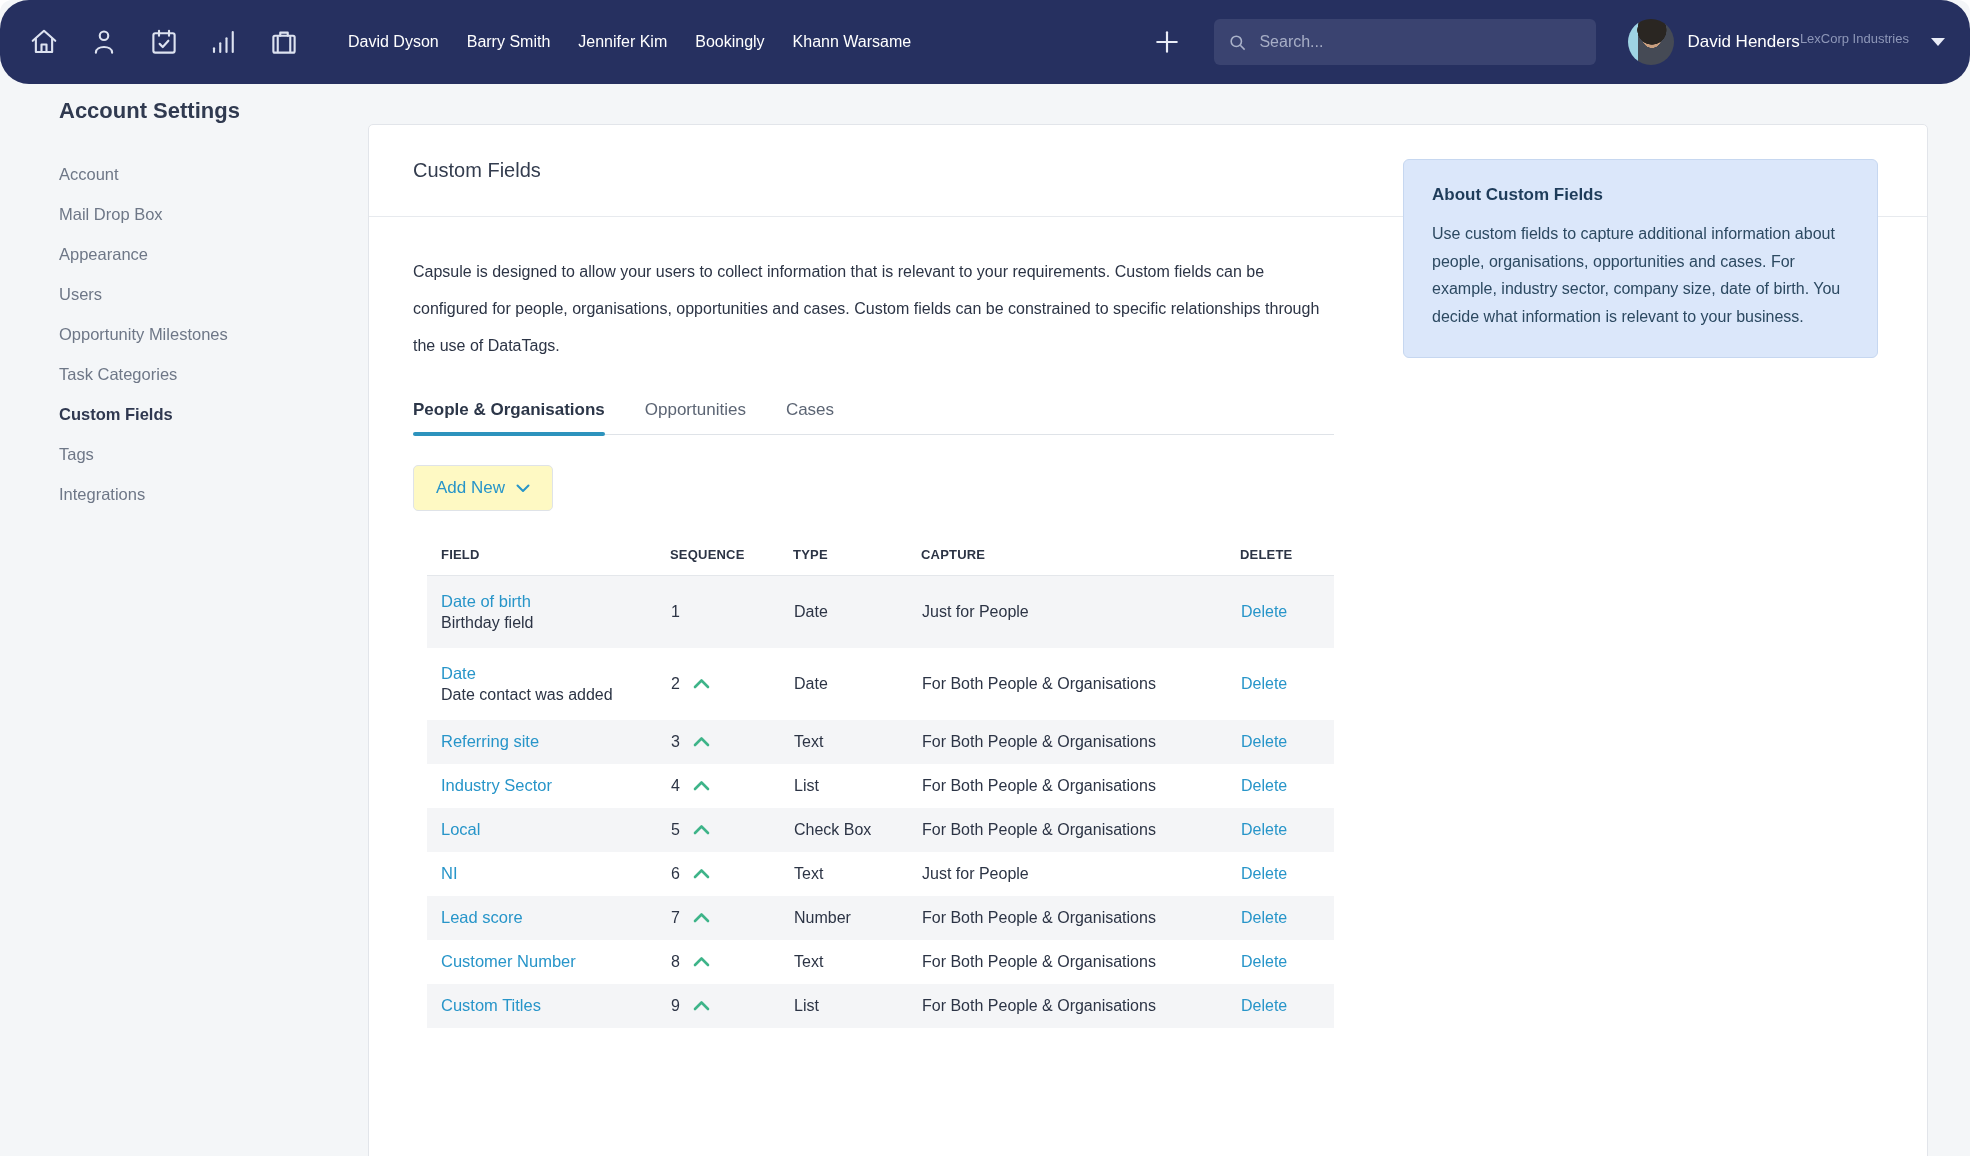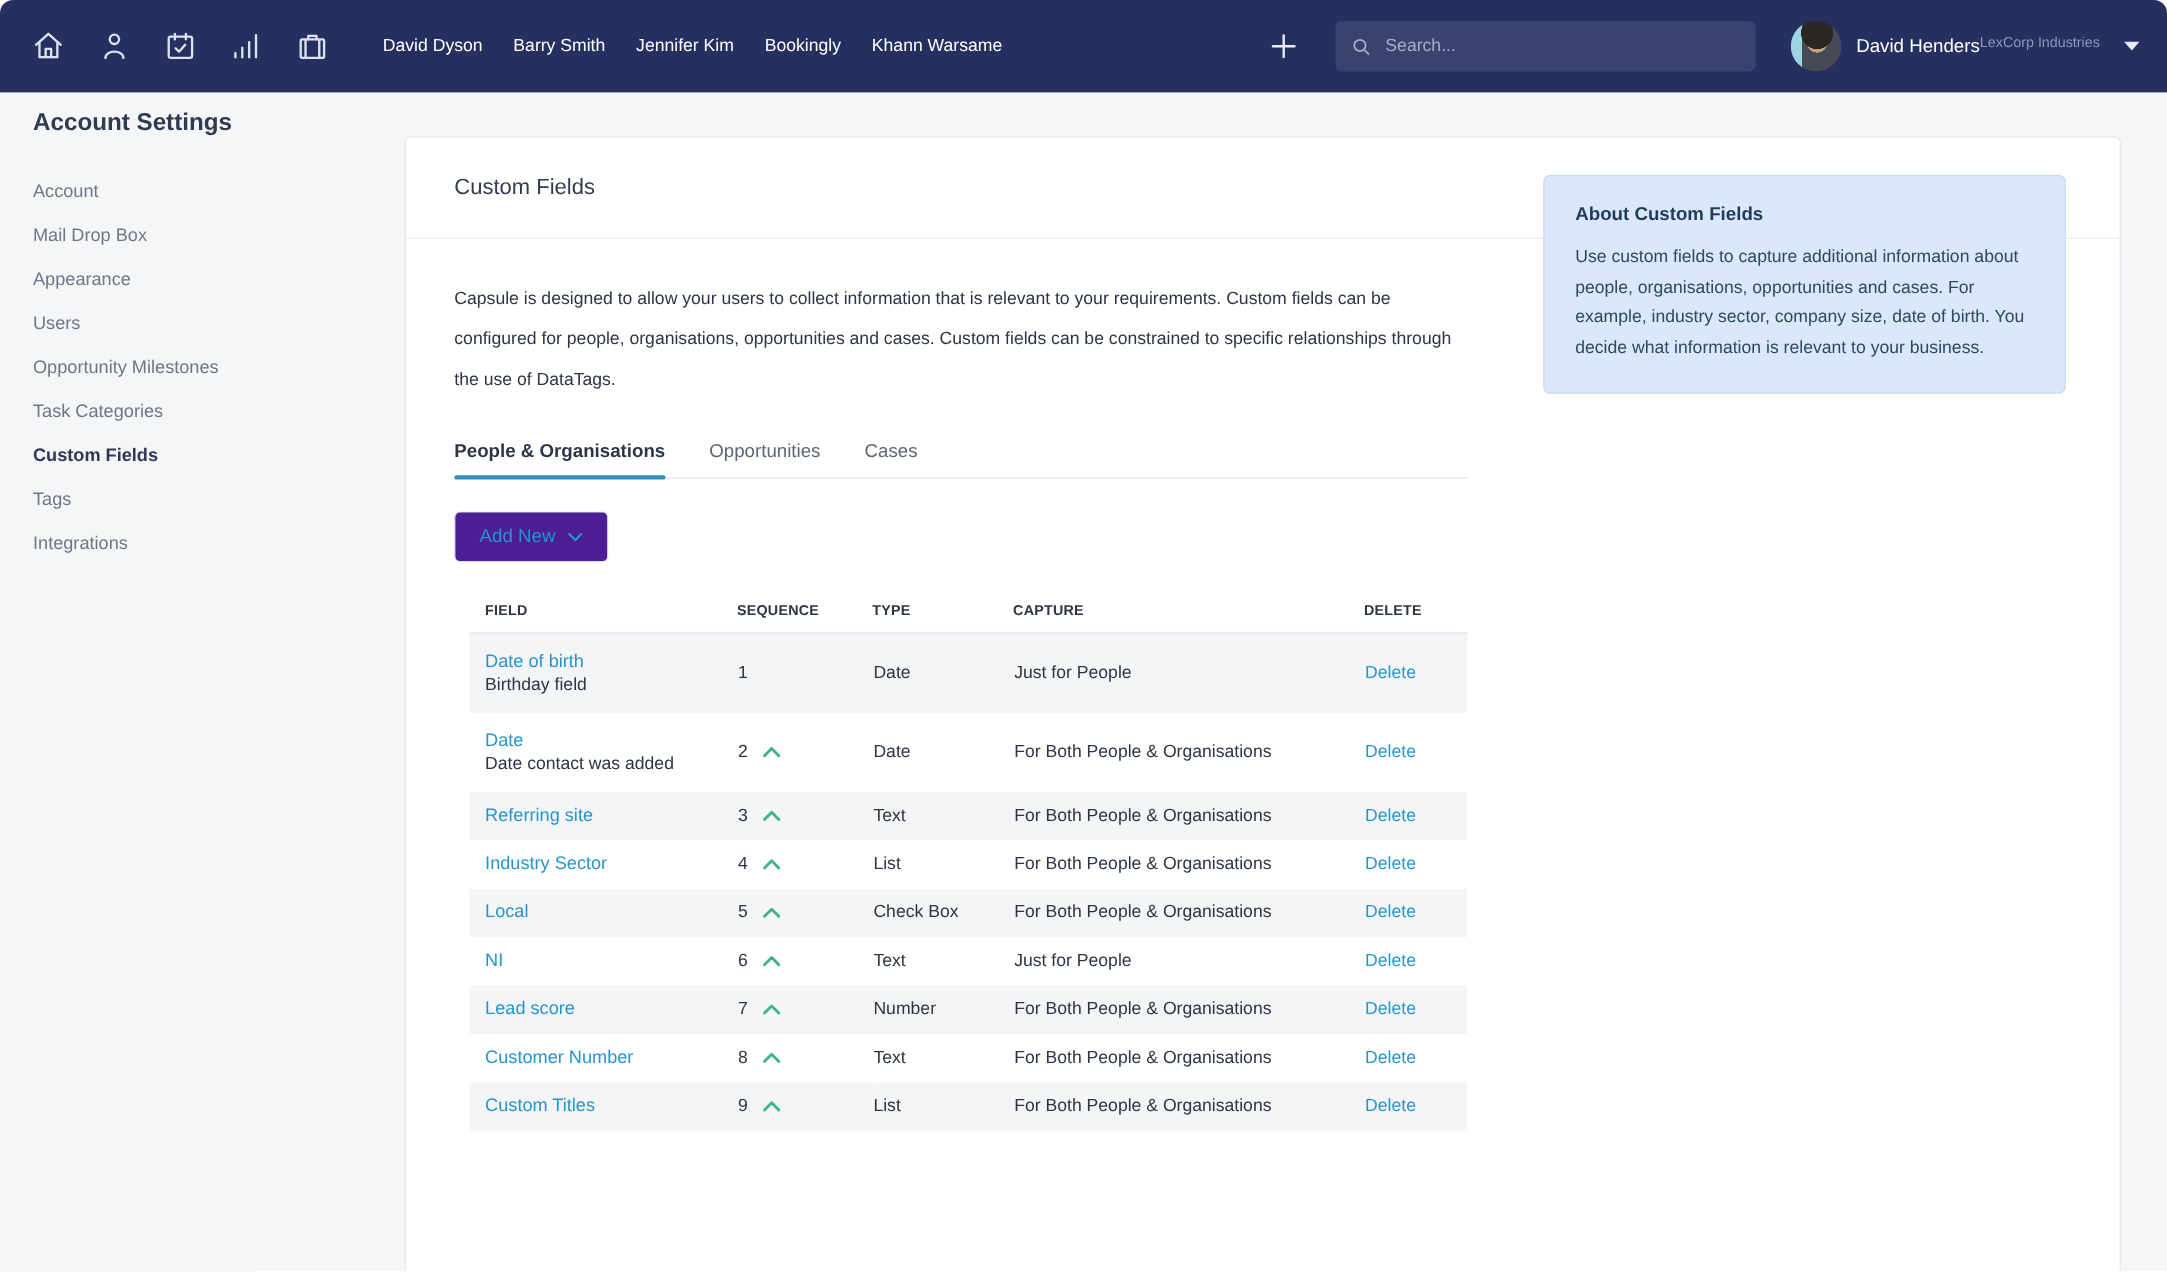--- a/index.html
+++ b/index.html
@@ -6,21 +6,21 @@
   html,body { margin:0; padding:0; background:#ffffff; }
   .window {
     position:relative; width:1970px; height:1156px; overflow:hidden;
     background:#f4f6f8; font-family:"Liberation Sans", sans-serif;
     border-radius:12px 12px 0 0;
   }
 
   
   .navbar {
     height:84px; background:#263060; display:flex; align-items:center;
-    padding:0 25px 0 26px; position:relative; z-index:5;
+    padding:0 25px 0 26px; position:relative; z-index:5;border-radius:29px;
   }
   .nav-icons { display:flex; align-items:center; gap:24px; }
   .nav-icon { width:36px; height:36px; display:flex; align-items:center; justify-content:center; cursor:pointer; }
   .nav-icon svg { stroke:#dde2f0; fill:none; stroke-width:1.7; stroke-linecap:round; stroke-linejoin:round; }
   .nav-links { display:flex; align-items:center; gap:28px; margin-left:46px; }
   .nav-link { color:#ffffff; font-size:16px; text-decoration:none; cursor:pointer; white-space:nowrap; }
   .nav-right { margin-left:auto; display:flex; align-items:center; }
   .plus-btn { margin-right:34px; cursor:pointer; display:flex; }
   .plus-btn svg { stroke:#e9ecf7; stroke-width:2; stroke-linecap:round; }
   .searchbox {
@@ -44,21 +44,21 @@
   .who { margin-left:13px; display:flex; flex-direction:row; line-height:1.25; }
   .uname { color:#ffffff; font-size:17px; }
   .uorg  { color:#8e97b8; font-size:13px; }
   .caret-down {
     margin-left:22px; width:0; height:0;
     border-left:7px solid transparent; border-right:7px solid transparent;
     border-top:8px solid #e9ecf7;
   }
 
   
-  .sidebar { position:absolute; left:0; top:84px; width:368px; padding:14px 0 0 30px; }
+  .sidebar { position:absolute; left:0; top:84px; width:368px; padding:14px 0 0 59px; }
   .sidebar h1 { margin:0; font-size:22px; font-weight:600; color:#303a50; }
   .sidebar ul { list-style:none; margin:30px 0 0; padding:0; }
   .sidebar li { height:40px; display:flex; align-items:center; font-size:16.5px; color:#6e7787; cursor:pointer; }
   .sidebar li.active { color:#2f3850; font-weight:bold; }
 
   
   .card {
     position:absolute; left:368px; top:124px; width:1560px; height:1040px;
     background:#ffffff; border:1px solid #e2e5ea; border-radius:5px;
   }
@@ -79,21 +79,21 @@
   .tabs { margin-top:36px; width:921px; border-bottom:1px solid #dfe3e8; display:flex; gap:40px; }
   .tab { position:relative; padding-bottom:14px; font-size:17px; color:#5c6574; cursor:pointer; }
   .tab.active { color:#2c3648; font-weight:bold; }
   .tab.active::after {
     content:""; position:absolute; left:0; right:0; bottom:-2px; height:4px;
     background:#2d93bd; border-radius:2px;
   }
 
   .add-new {
     margin-top:30px; display:inline-flex; align-items:center; gap:11px;
-    height:46px; padding:0 22px; background:#4c1d95; border:1px solid #dfe3e8;
+    height:46px; padding:0 22px; background:#fef9c3; border:1px solid #dfe3e8;
     border-radius:5px; color:#2795c9; font-size:17px; cursor:pointer;
     font-family:"Liberation Sans", sans-serif;
   }
   .add-new svg { stroke:#2795c9; fill:none; stroke-width:2; stroke-linecap:round; stroke-linejoin:round; }
 
   table.fields { margin:26px 0 0 14px; width:907px; border-collapse:collapse; font-size:16px; color:#2c3445; }
   table.fields th {
     text-align:left; font-size:13px; font-weight:bold; color:#2c3445;
     letter-spacing:.2px; padding:10px 0 13px; border-bottom:1px solid #e4e7eb;
   }

